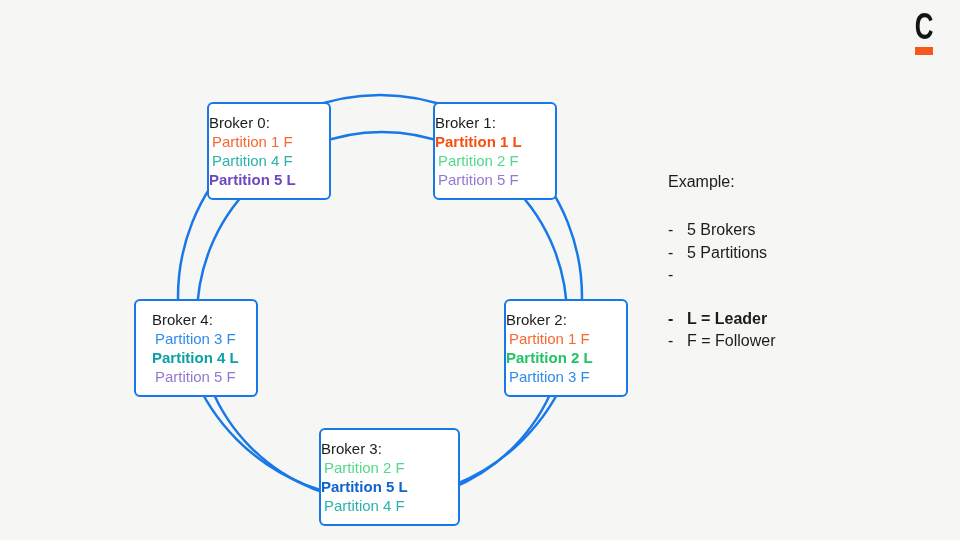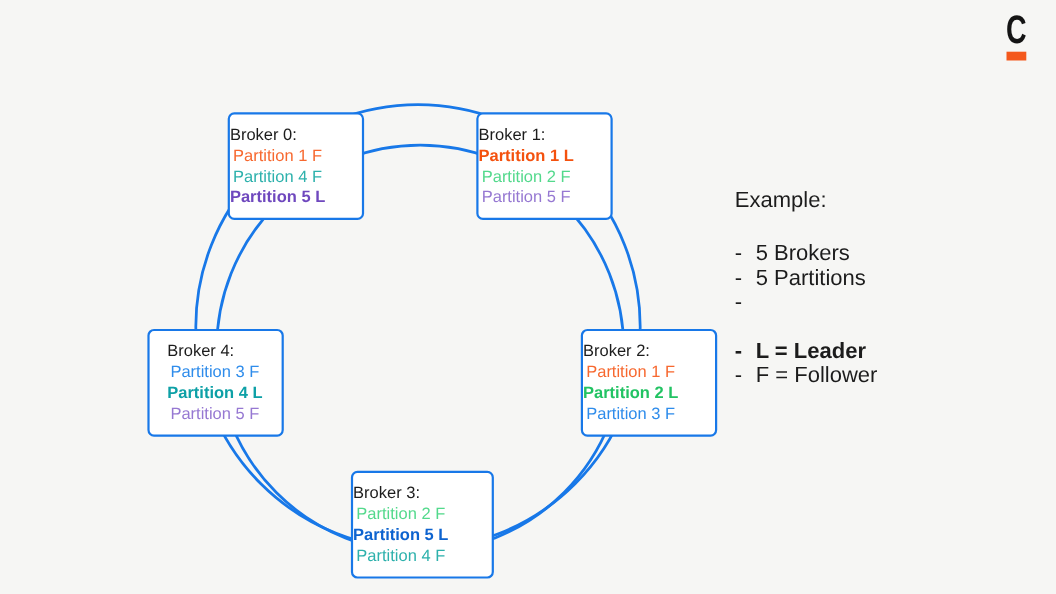--- a/index.html
+++ b/index.html
@@ -62,32 +62,32 @@
     flex-direction: column;
     align-items: flex-start;
     justify-content: center;
     text-align: center;
     font-size: 15px;
     line-height: 19px;
     white-space: nowrap;
   }
   .b0 { left: 207px; top: 102px; }
   .b1 { left: 433px; top: 102px; }
-  .b2 { left: 504px; top: 299px; margin-left: 24px; }
-  .b3 { left: 319px; top: 428px; width: 130px; }
+  .b2 { left: 504px; top: 299px; }
+  .b3 { left: 319px; top: 428px; width: 141px; }
   .b4 { left: 134px; top: 299px; padding-left: 16px; }
 
   .broker-name { color: #1c1c1c; }
   .pline.bold { font-weight: 700; }
 
   .example {
     position: absolute;
     left: 668px;
     top: 172px;
-    font-size: 20px;
+    font-size: 16px;
     color: #1c1c1c;
   }
   .example-heading { line-height: 20px; }
   .bullets { margin-top: 27px; }
   .bullet-group + .bullet-group { margin-top: 21px; }
   .brow { display: flex; line-height: 22.5px; white-space: nowrap; }
   .brow.bold { font-weight: 700; }
   .bdash { width: 19px; flex: none; }
 </style>
 </head>

